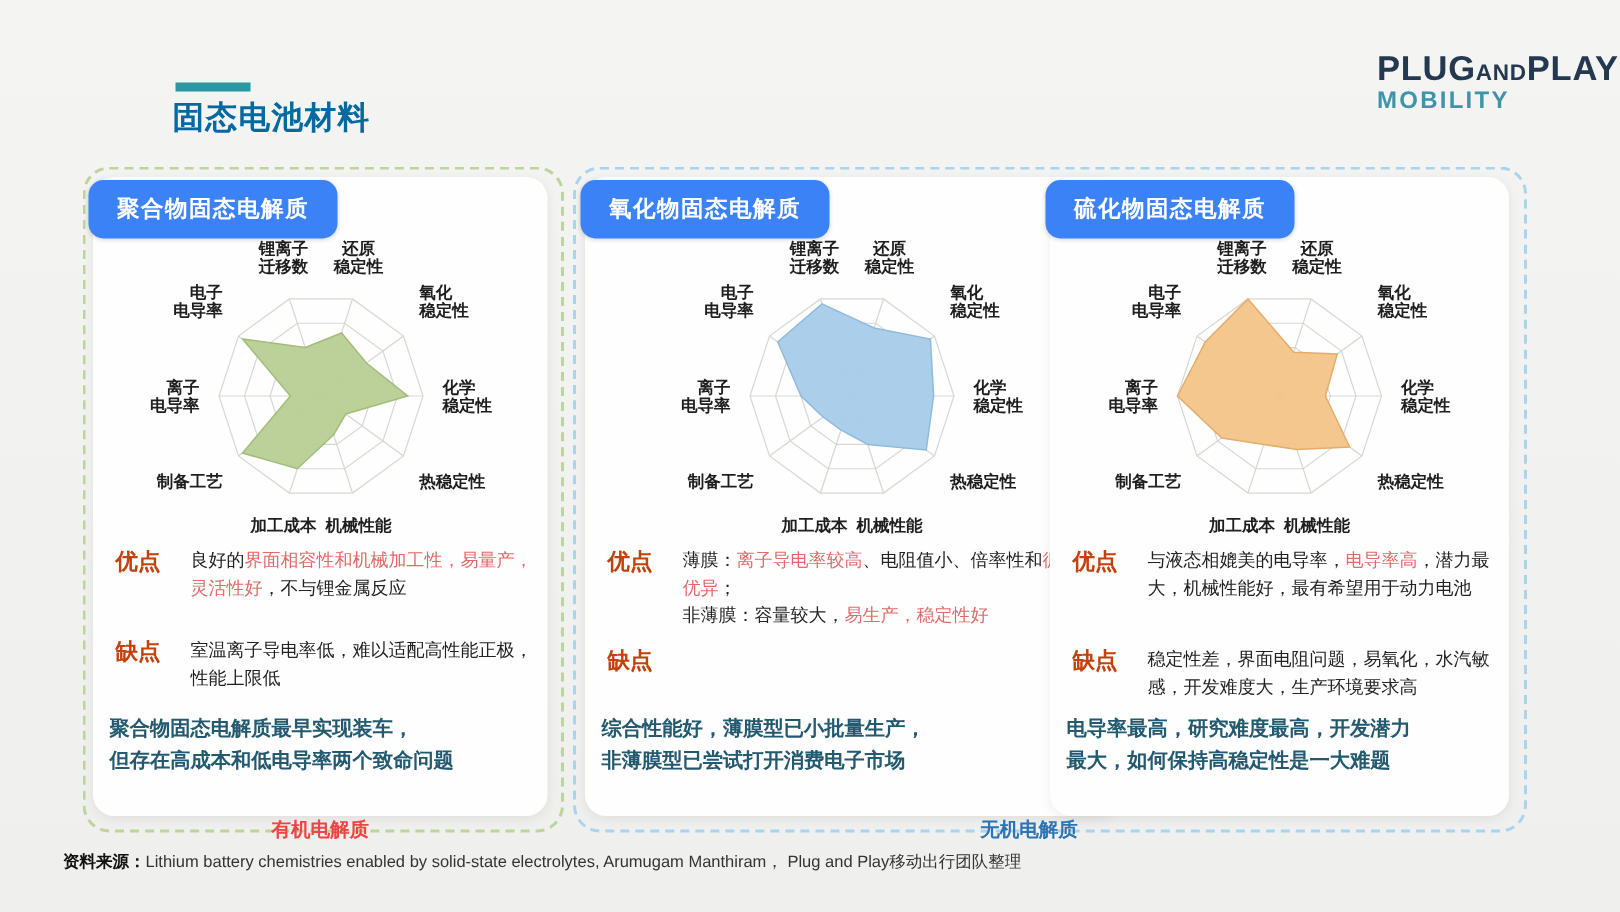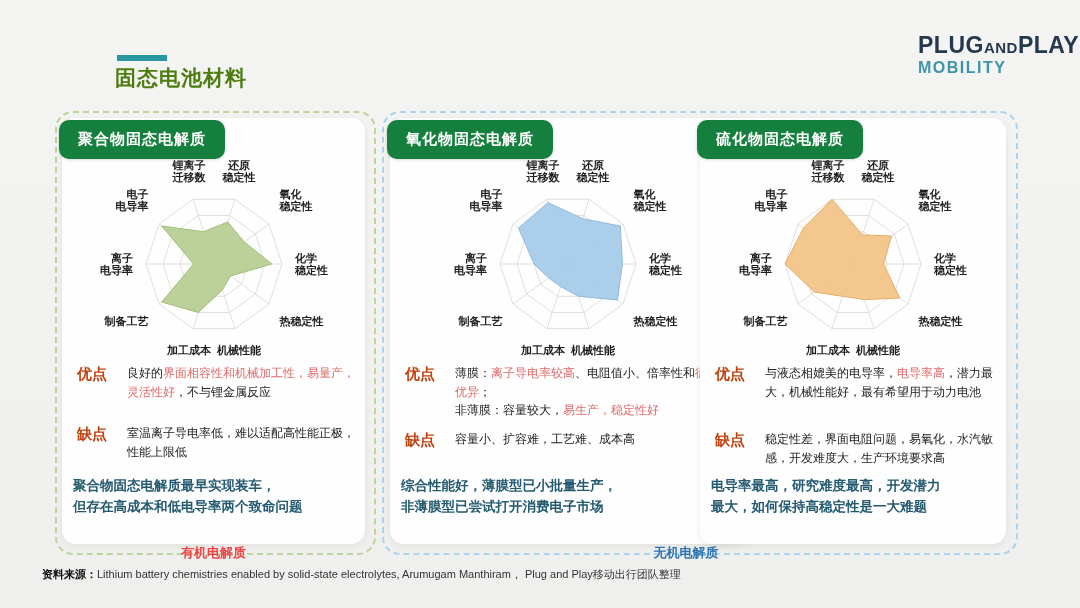--- a/index.html
+++ b/index.html
@@ -1,33 +1,33 @@
 <!DOCTYPE html>
 <html><head>
 <meta charset="utf-8">
 <style>
   html,body{margin:0;padding:0;}
   body{width:1080px;height:608px;overflow:hidden;position:relative;
        background:linear-gradient(180deg,#f4f4f3 0%,#efefee 100%);
        font-family:"Liberation Sans",sans-serif;color:#222;}
   .accent-bar{position:absolute;left:117px;top:55px;width:50px;height:6px;background:#2997a4;}
-  .page-title{position:absolute;left:115px;top:64px;font-size:21px;font-weight:bold;color:#4d7c0f;letter-spacing:1px;}
+  .page-title{position:absolute;left:115px;top:64px;font-size:21px;font-weight:bold;color:#0369a1;letter-spacing:1px;}
   .logo{position:absolute;left:918px;top:33px;line-height:1.1;}
   .logo-main{font-weight:800;color:#24384f;font-size:23px;letter-spacing:0.5px;}
   .logo-main .and{font-size:15px;}
   .logo-sub{font-weight:800;color:#3e94a9;font-size:16px;letter-spacing:1.5px;margin-top:1px;}
   .group{position:absolute;top:111px;height:440px;border-radius:18px;}
   .group-organic{left:55px;width:317px;border:2px dashed #bdd49c;}
   .group-inorganic{left:382px;width:632px;border:2px dashed #aad3ed;}
   .card{position:absolute;top:5px;height:426px;background:#fefefe;border-radius:14px;
         box-shadow:0 2px 8px rgba(0,0,0,0.07);}
   .card-1{left:5px;width:303px;}
   .card-2{left:6px;width:356px;}
   .card-3{left:316px;width:306px;}
-  .chip{position:absolute;left:-3px;top:2px;background:#15803d;color:#fff;font-weight:bold;
+  .chip{position:absolute;left:-3px;top:2px;background:#3b82f6;color:#fff;font-weight:bold;
         font-size:15px;letter-spacing:1px;padding:10px 19px;border-radius:10px;
         box-shadow:0 1px 3px rgba(0,0,0,0.15);}
   .radar-wrap{position:absolute;top:42px;left:50%;transform:translateX(-50%);}
   .radar{display:block;}
   .radar text{font-family:"DejaVu Serif",serif;font-weight:bold;}
   .row{position:absolute;left:12px;right:6px;display:flex;align-items:flex-start;}
   .row-pros{top:246px;}
   .row-cons{top:306px;}
   .row-label{width:50px;flex:none;font-weight:bold;font-size:15px;color:#c2410c;padding-left:3px;padding-top:1px;}
   .row-text{font-size:12px;line-height:1.55;color:#222;}
@@ -127,21 +127,20 @@
           <text text-anchor="end" font-size="11" fill="#1e1e1e"><tspan x="49.0" y="102.0">离子</tspan><tspan x="49.0" dy="12">电导率</tspan></text>
           <text text-anchor="end" font-size="11" fill="#1e1e1e"><tspan x="64.5" y="38.4">电子</tspan><tspan x="64.5" dy="12">电导率</tspan></text>
         </svg>
     </div>
     <div class="row row-pros">
       <div class="row-label">优点</div>
       <div class="row-text"><span>薄膜：</span><span class="hl">离子导电率较高</span><span>、电阻值小、倍率性和</span><span class="hl">循环性优异</span><span>；</span><br><span>非薄膜：容量较大，</span><span class="hl">易生产，稳定性好</span></div>
     </div>
     <div class="row row-cons" style="top:312px;">
       <div class="row-label">缺点</div>
-      <div class="row-text"><span>容量小、扩容难，工艺难、成本高</span></div>
     </div>
     <div class="summary">综合性能好，薄膜型已小批量生产，<br>非薄膜型已尝试打开消费电子市场</div>
   </div>
   <div class="card card-3">
     <div class="chip">硫化物固态电解质</div>
     <div class="radar-wrap">
       <svg class="radar" width="260" height="200" viewBox="0 0 260 200">
           <polygon points="124.7,87.8 135.3,87.8 143.8,94.0 147.0,104.0 143.8,114.0 135.3,120.2 124.7,120.2 116.2,114.0 113.0,104.0 116.2,94.0" fill="none" stroke="#d7d7d2" stroke-width="0.8"></polygon>
           <polygon points="119.5,71.7 140.5,71.7 157.5,84.0 164.0,104.0 157.5,124.0 140.5,136.3 119.5,136.3 102.5,124.0 96.0,104.0 102.5,84.0" fill="none" stroke="#d7d7d2" stroke-width="0.8"></polygon>
           <polygon points="114.2,55.5 145.8,55.5 171.3,74.0 181.0,104.0 171.3,134.0 145.8,152.5 114.2,152.5 88.7,134.0 79.0,104.0 88.7,74.0" fill="none" stroke="#d7d7d2" stroke-width="0.8"></polygon>

